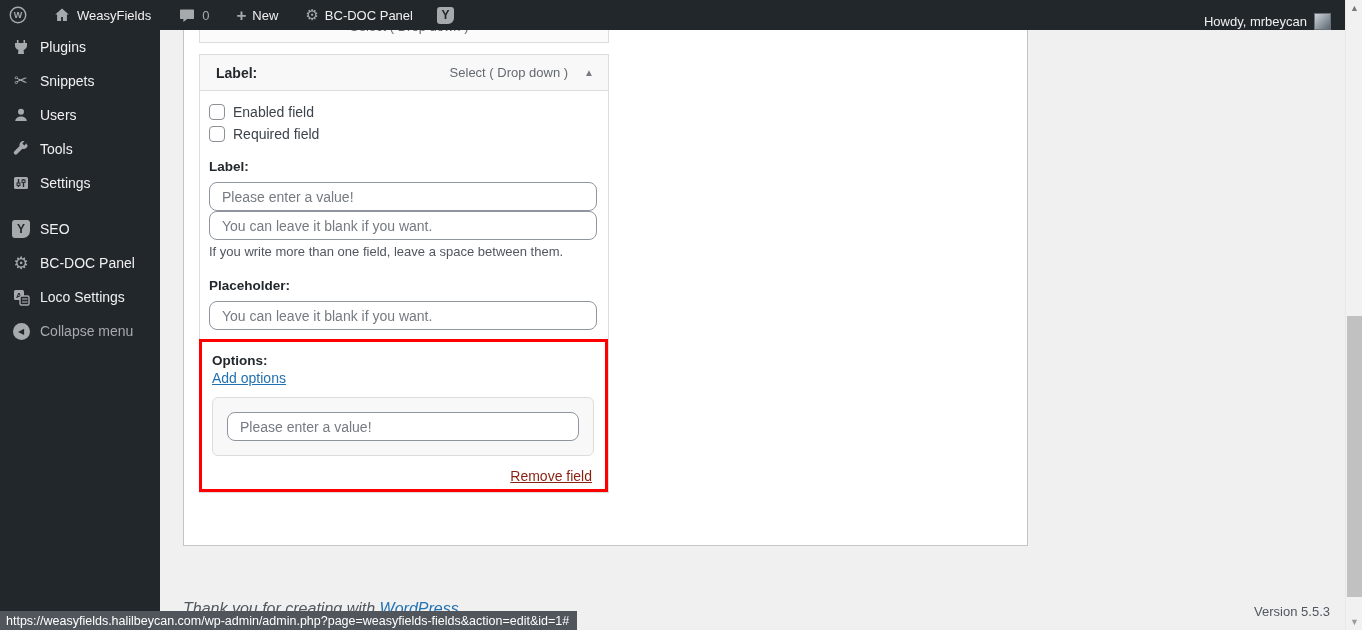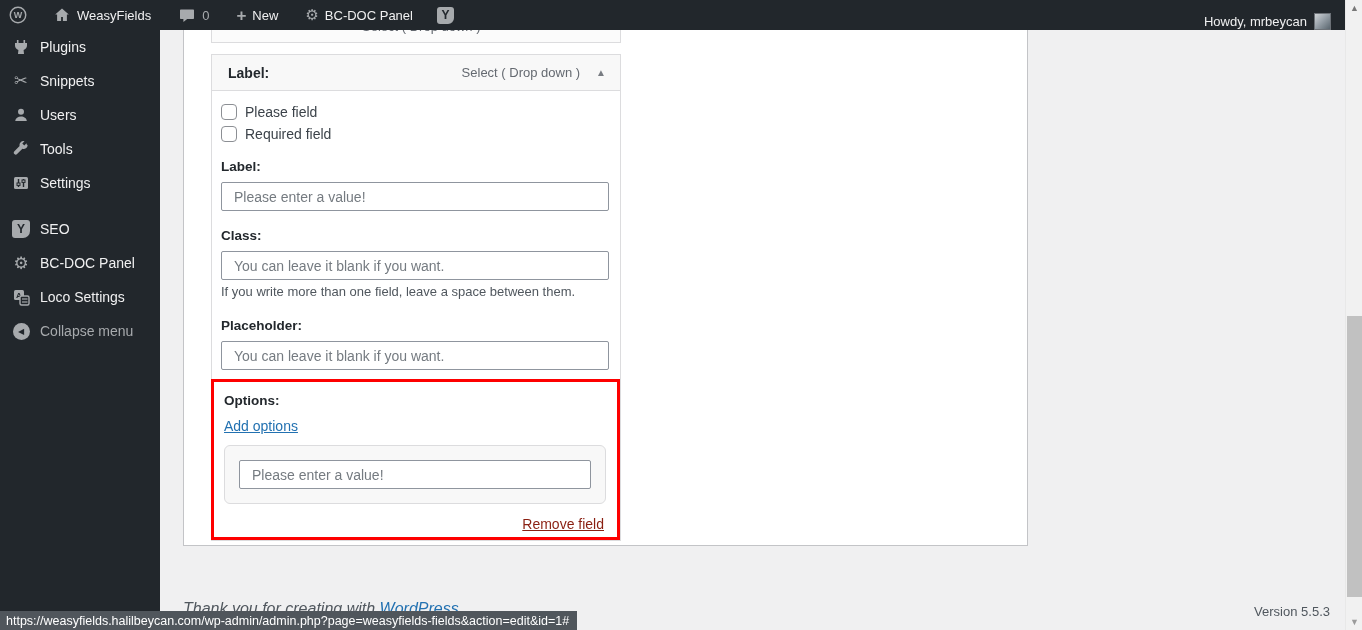--- a/index.html
+++ b/index.html
@@ -29,49 +29,49 @@
   .sb-dim { color:#a7aaad; }
   .scissors-glyph { font-size:16px; line-height:1; font-family:"DejaVu Sans",sans-serif; }
   .yoast-sb { width:18px; height:18px; background:#a7aaad; color:#22272c; border-radius:3px 3px 7px 3px;
     display:flex; align-items:center; justify-content:center; font-weight:bold; font-size:12px; }
   .collapse-circle { width:17px; height:17px; border-radius:50%; background:#a7aaad; color:#22272c;
     display:flex; align-items:center; justify-content:center; font-size:8px; }
 
   
   .content { position:absolute; left:160px; top:30px; width:1185px; height:600px; background:#f0f0f1; }
   .main-card { position:absolute; left:23px; top:0; width:845px; height:516px; background:#fff;
-    border:1px solid #c3c4c7; border-top:none;padding-left:12px; }
+    border:1px solid #c3c4c7; border-top:none; }
   .col { width:410px; margin-left:15px; }
 
   .collapsed-box { height:13px; border:1px solid #dcdcde; border-top:none; background:#fbfbfb;
     overflow:hidden; position:relative; }
   .collapsed-box span { position:absolute; top:-11px; left:150px; color:#646970; font-size:13px; white-space:nowrap; }
 
   .acc-panel { margin-top:11px; border:1px solid #dcdcde; background:#fff; }
   .acc-header { height:36px; background:#f8f8f8; border-bottom:1px solid #dcdcde; display:flex;
     align-items:center; justify-content:space-between; padding:0 14px 0 16px; cursor:pointer; }
   .acc-title { font-weight:bold; font-size:14px; color:#23282d; }
   .acc-type { color:#646970; font-size:13px; }
   .acc-arrow { color:#787c82; font-size:10px; margin-left:16px; }
   .acc-hright { display:flex; align-items:center; }
 
   .acc-body { padding:13px 11px 0 9px; }
   .cb-row { display:flex; align-items:center; margin-bottom:6px; cursor:pointer; }
   .cb-box { width:16px; height:16px; border:1px solid #8c8f94; border-radius:4px; background:#fff; margin-right:8px; flex:0 0 auto; }
   .cb-label { font-size:14px; color:#3c434a; }
 
   .fld-label { font-weight:bold; font-size:13.5px; color:#23282d; margin-top:17px; margin-bottom:8px; }
-  .txt-input { width:100%; height:29px; border:1px solid #8f959e; border-radius:2px; padding:0 12px;
+  .txt-input { width:100%; height:29px; border:1px solid #8f959e; border-radius:8px; padding:0 12px;
     font-size:14px; color:#3c434a; background:#fff; font-family:"Liberation Sans","DejaVu Sans",sans-serif; }
   .txt-input::placeholder { color:#757b81; opacity:1; }
   .fld-help { font-size:13px; color:#50575e; margin-top:4px; }
 
   .options-box { margin:9px -11px 0 -10px; border:3px solid #fe0000; padding:4px 11px 5px 10px; }
   .opt-title { font-weight:bold; font-size:13.5px; color:#23282d; margin-top:7px; }
-  .opt-add { display:inline-block; margin-top:10px; color:#2271b1; text-decoration:underline; font-size:14px; cursor:pointer; }
+  .opt-add { display:inline-block; margin-top:2px; color:#2271b1; text-decoration:underline; font-size:14px; cursor:pointer; }
   .opt-panel { margin-top:11px; border:1px solid #dcdcde; border-radius:6px; background:#f8f8f8; padding:14px 14px; }
   .opt-remove-row { text-align:right; padding:12px 2px 0 0; }
   .opt-remove { color:#8a1f11; text-decoration:underline; font-size:14px; cursor:pointer; }
 
   
   .footer-thanks { position:absolute; left:183px; top:600px; font-size:16px; color:#50575e; z-index:5; font-style:italic; }
   .footer-thanks a { color:#2271b1; text-decoration:underline; cursor:pointer; }
   .footer-version { position:absolute; right:32px; top:604px; font-size:13px; color:#50575e; }
   .status-tooltip { position:absolute; left:0; bottom:0; height:19px; line-height:19px; background:#50565c;
     color:#fff; font-size:12.5px; padding:1px 8px 0 6px; white-space:nowrap; z-index:60; }
@@ -216,31 +216,30 @@
           <span class="acc-title">Label:</span>
           <span class="acc-hright">
             <span class="acc-type">Select ( Drop down )</span>
             <span class="acc-arrow">▲</span>
           </span>
         </div>
 
         <div class="acc-body">
           <div class="cb-row">
             <span class="cb-box"></span>
-            <span class="cb-label">Please field</span>
+            <span class="cb-label">Enabled field</span>
           </div>
           <div class="cb-row">
             <span class="cb-box"></span>
             <span class="cb-label">Required field</span>
           </div>
 
           <div class="fld-label">Label:</div>
           <input class="txt-input" type="text" placeholder="Please enter a value!" style="">
 
-          <div class="fld-label">Class:</div>
           <input class="txt-input" type="text" placeholder="You can leave it blank if you want." style="">
           <div class="fld-help">If you write more than one field, leave a space between them.</div>
 
           <div class="fld-label" style="margin-top:19px;">Placeholder:</div>
           <input class="txt-input" type="text" placeholder="You can leave it blank if you want." style="">
 
           <div class="options-box">
             <div class="opt-title">Options:</div>
             <a class="opt-add">Add options</a>
             <div class="opt-panel">

